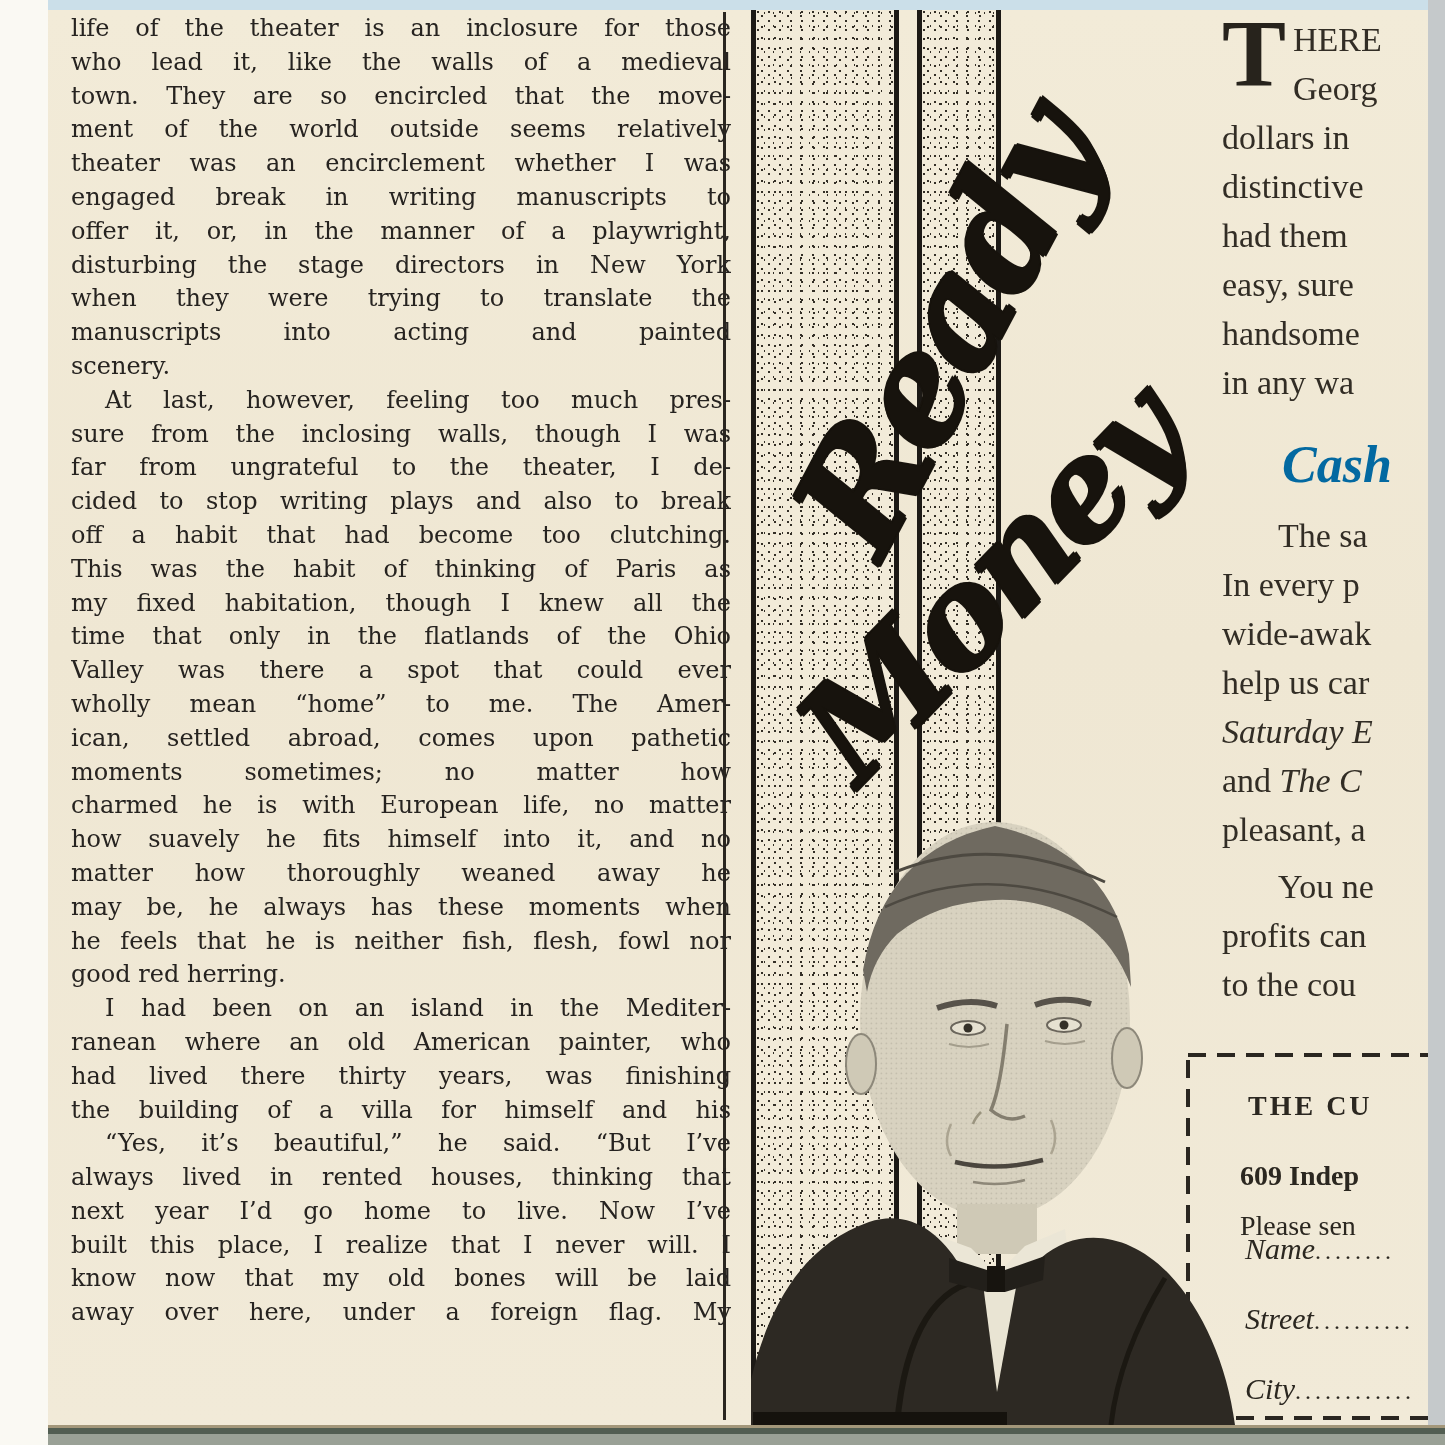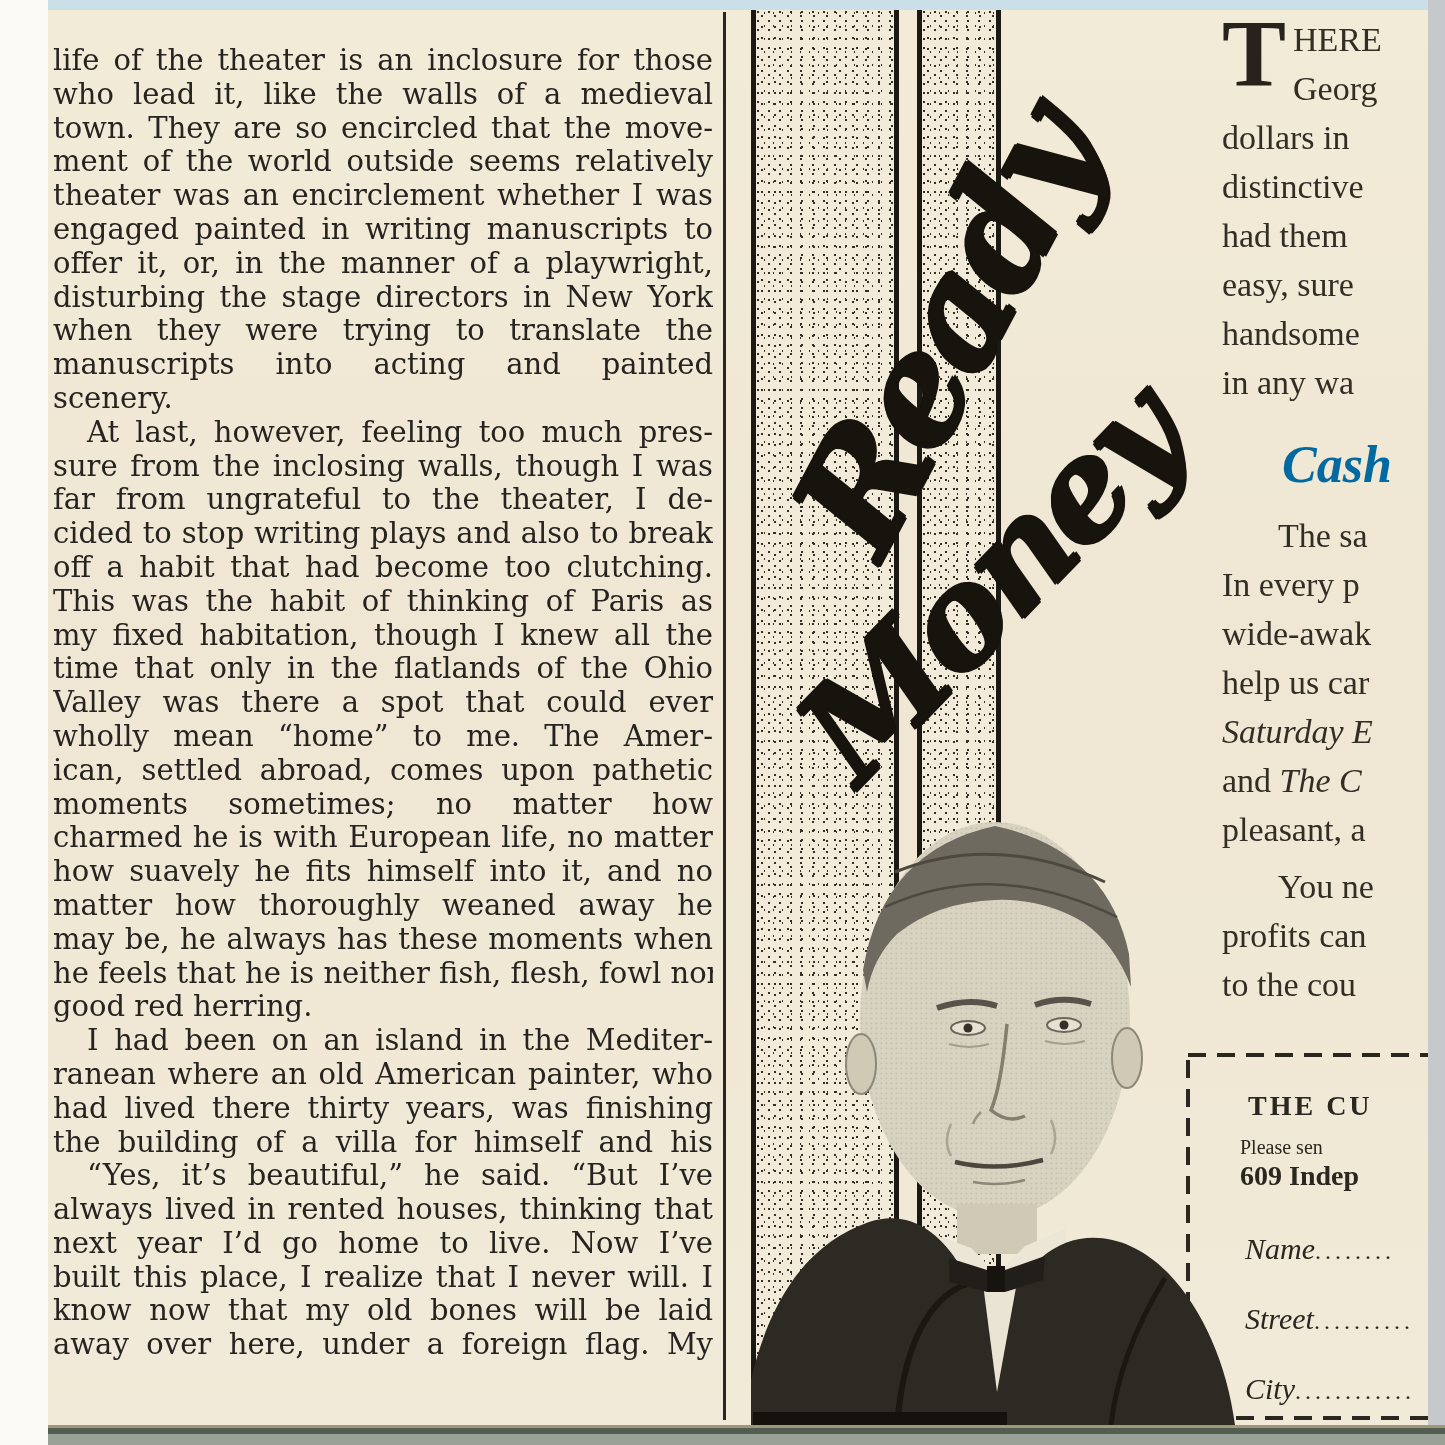--- a/index.html
+++ b/index.html
@@ -9,22 +9,22 @@
   .strip{position:absolute;z-index:50;}
   #strip-top{left:48px;top:0;width:1397px;height:10px;background:#cbdfe9;}
   #strip-left{left:0;top:0;width:48px;height:1445px;background:#faf9f3;}
   #strip-right{left:1428px;top:0;width:17px;height:1445px;background:#c5c9cb;}
   #strip-bottom{left:48px;top:1425px;width:1397px;height:20px;
      background:linear-gradient(#a3977a 0 3px,#525e52 3px 9px,#9aa196 9px 100%);}
   
   #paper{position:absolute;left:48px;top:10px;width:1380px;height:1415px;
      background:linear-gradient(180deg,#f2ebd8 0%,#efe7d3 45%,#f1ead8 100%);}
   
-  #left-lines{position:absolute;left:53px;top:12px;width:660px;z-index:10;
-     font-size:29px;line-height:33.8px;color:#262320;margin-top:32px;}
+  #left-lines{position:absolute;left:71px;top:12px;width:660px;z-index:10;
+     font-size:24px;line-height:33.8px;color:#262320;}
   .lline{text-align:justify;text-align-last:justify;white-space:nowrap;height:33.8px;overflow:hidden;}
   .lline.ind{padding-left:34px;}
   .lline.last{text-align-last:left;}
   
   #col-rule{position:absolute;left:723px;top:12px;width:3px;height:1408px;background:#2a2620;z-index:6;}
   
   .stipple{position:absolute;top:10px;height:1408px;z-index:5;background-color:#f2ebd9;
      background-image:
        radial-gradient(circle at 2px 2px,#332e26 1px,transparent 1.4px),
        radial-gradient(circle at 6px 6px,#332e26 .9px,transparent 1.3px),
@@ -38,21 +38,21 @@
      text-shadow:2px 0 0 currentColor,-2px 0 0 currentColor,0 2px 0 currentColor,0 -2px 0 currentColor;}
   #script-ready{left:758px;top:498px;font-size:148px;transform:rotate(-62deg);transform-origin:0 0;}
   #script-money{left:766px;top:700px;font-size:136px;transform:rotate(-46deg);transform-origin:0 0;}
   
   #portrait{position:absolute;left:745px;top:812px;z-index:20;}
   
   #coupon-border{position:absolute;left:1185px;top:1052px;z-index:15;}
   .coupon-text{position:absolute;z-index:16;color:#2b2720;font-family:"Liberation Serif",serif;}
   #coupon-company{left:1248px;top:1090px;font-size:28px;font-weight:700;letter-spacing:3px;}
   #coupon-address{left:1240px;top:1160px;font-size:28px;font-weight:700;}
-  #coupon-instruction{left:1240px;top:1136px;font-size:20px;}
+  #coupon-instruction{left:1240px;top:1210px;font-size:28px;}
   .coupon-field{left:1245px;font-size:30px;font-style:italic;}
   .coupon-field .dots{font-style:normal;letter-spacing:4px;font-size:24px;}
   
   #rcol{position:absolute;left:1222px;top:15px;width:206px;z-index:10;overflow:visible;
      font-family:"Liberation Serif",serif;font-size:34px;line-height:49px;color:#322d25;white-space:nowrap;}
   #dropcap{float:left;font-size:96px;line-height:78px;padding-right:7px;font-weight:700;color:#27231c;}
   #rcol .heading{font-family:"Liberation Serif",serif;font-style:italic;font-weight:700;
      font-size:52px;line-height:60px;margin:28px 0 16px 60px;color:#0369a1;}
   .rline.ind{padding-left:56px;}
   .rline .italic,.rline.italic{font-style:italic;}
@@ -64,21 +64,21 @@
 <div id="scan">
 
   <div id="paper"></div>
 
   <div id="left-lines">
       <div class="lline">life of the theater is an inclosure for those</div>
       <div class="lline">who lead it, like the walls of a medieval</div>
       <div class="lline">town.  They are so encircled that the move-</div>
       <div class="lline">ment of the world outside seems relatively</div>
       <div class="lline">theater was an encirclement whether I was</div>
-      <div class="lline">engaged painted in writing manuscripts to</div>
+      <div class="lline">engaged break in writing manuscripts to</div>
       <div class="lline">offer it, or, in the manner of a playwright,</div>
       <div class="lline">disturbing the stage directors in New York</div>
       <div class="lline">when they were trying to translate the</div>
       <div class="lline">manuscripts into acting and painted</div>
       <div class="lline last">scenery.</div>
       <div class="lline ind">At last, however, feeling too much pres-</div>
       <div class="lline">sure from the inclosing walls, though I was</div>
       <div class="lline">far from ungrateful to the theater, I de-</div>
       <div class="lline">cided to stop writing plays and also to break</div>
       <div class="lline">off a habit that had become too clutching.</div>

